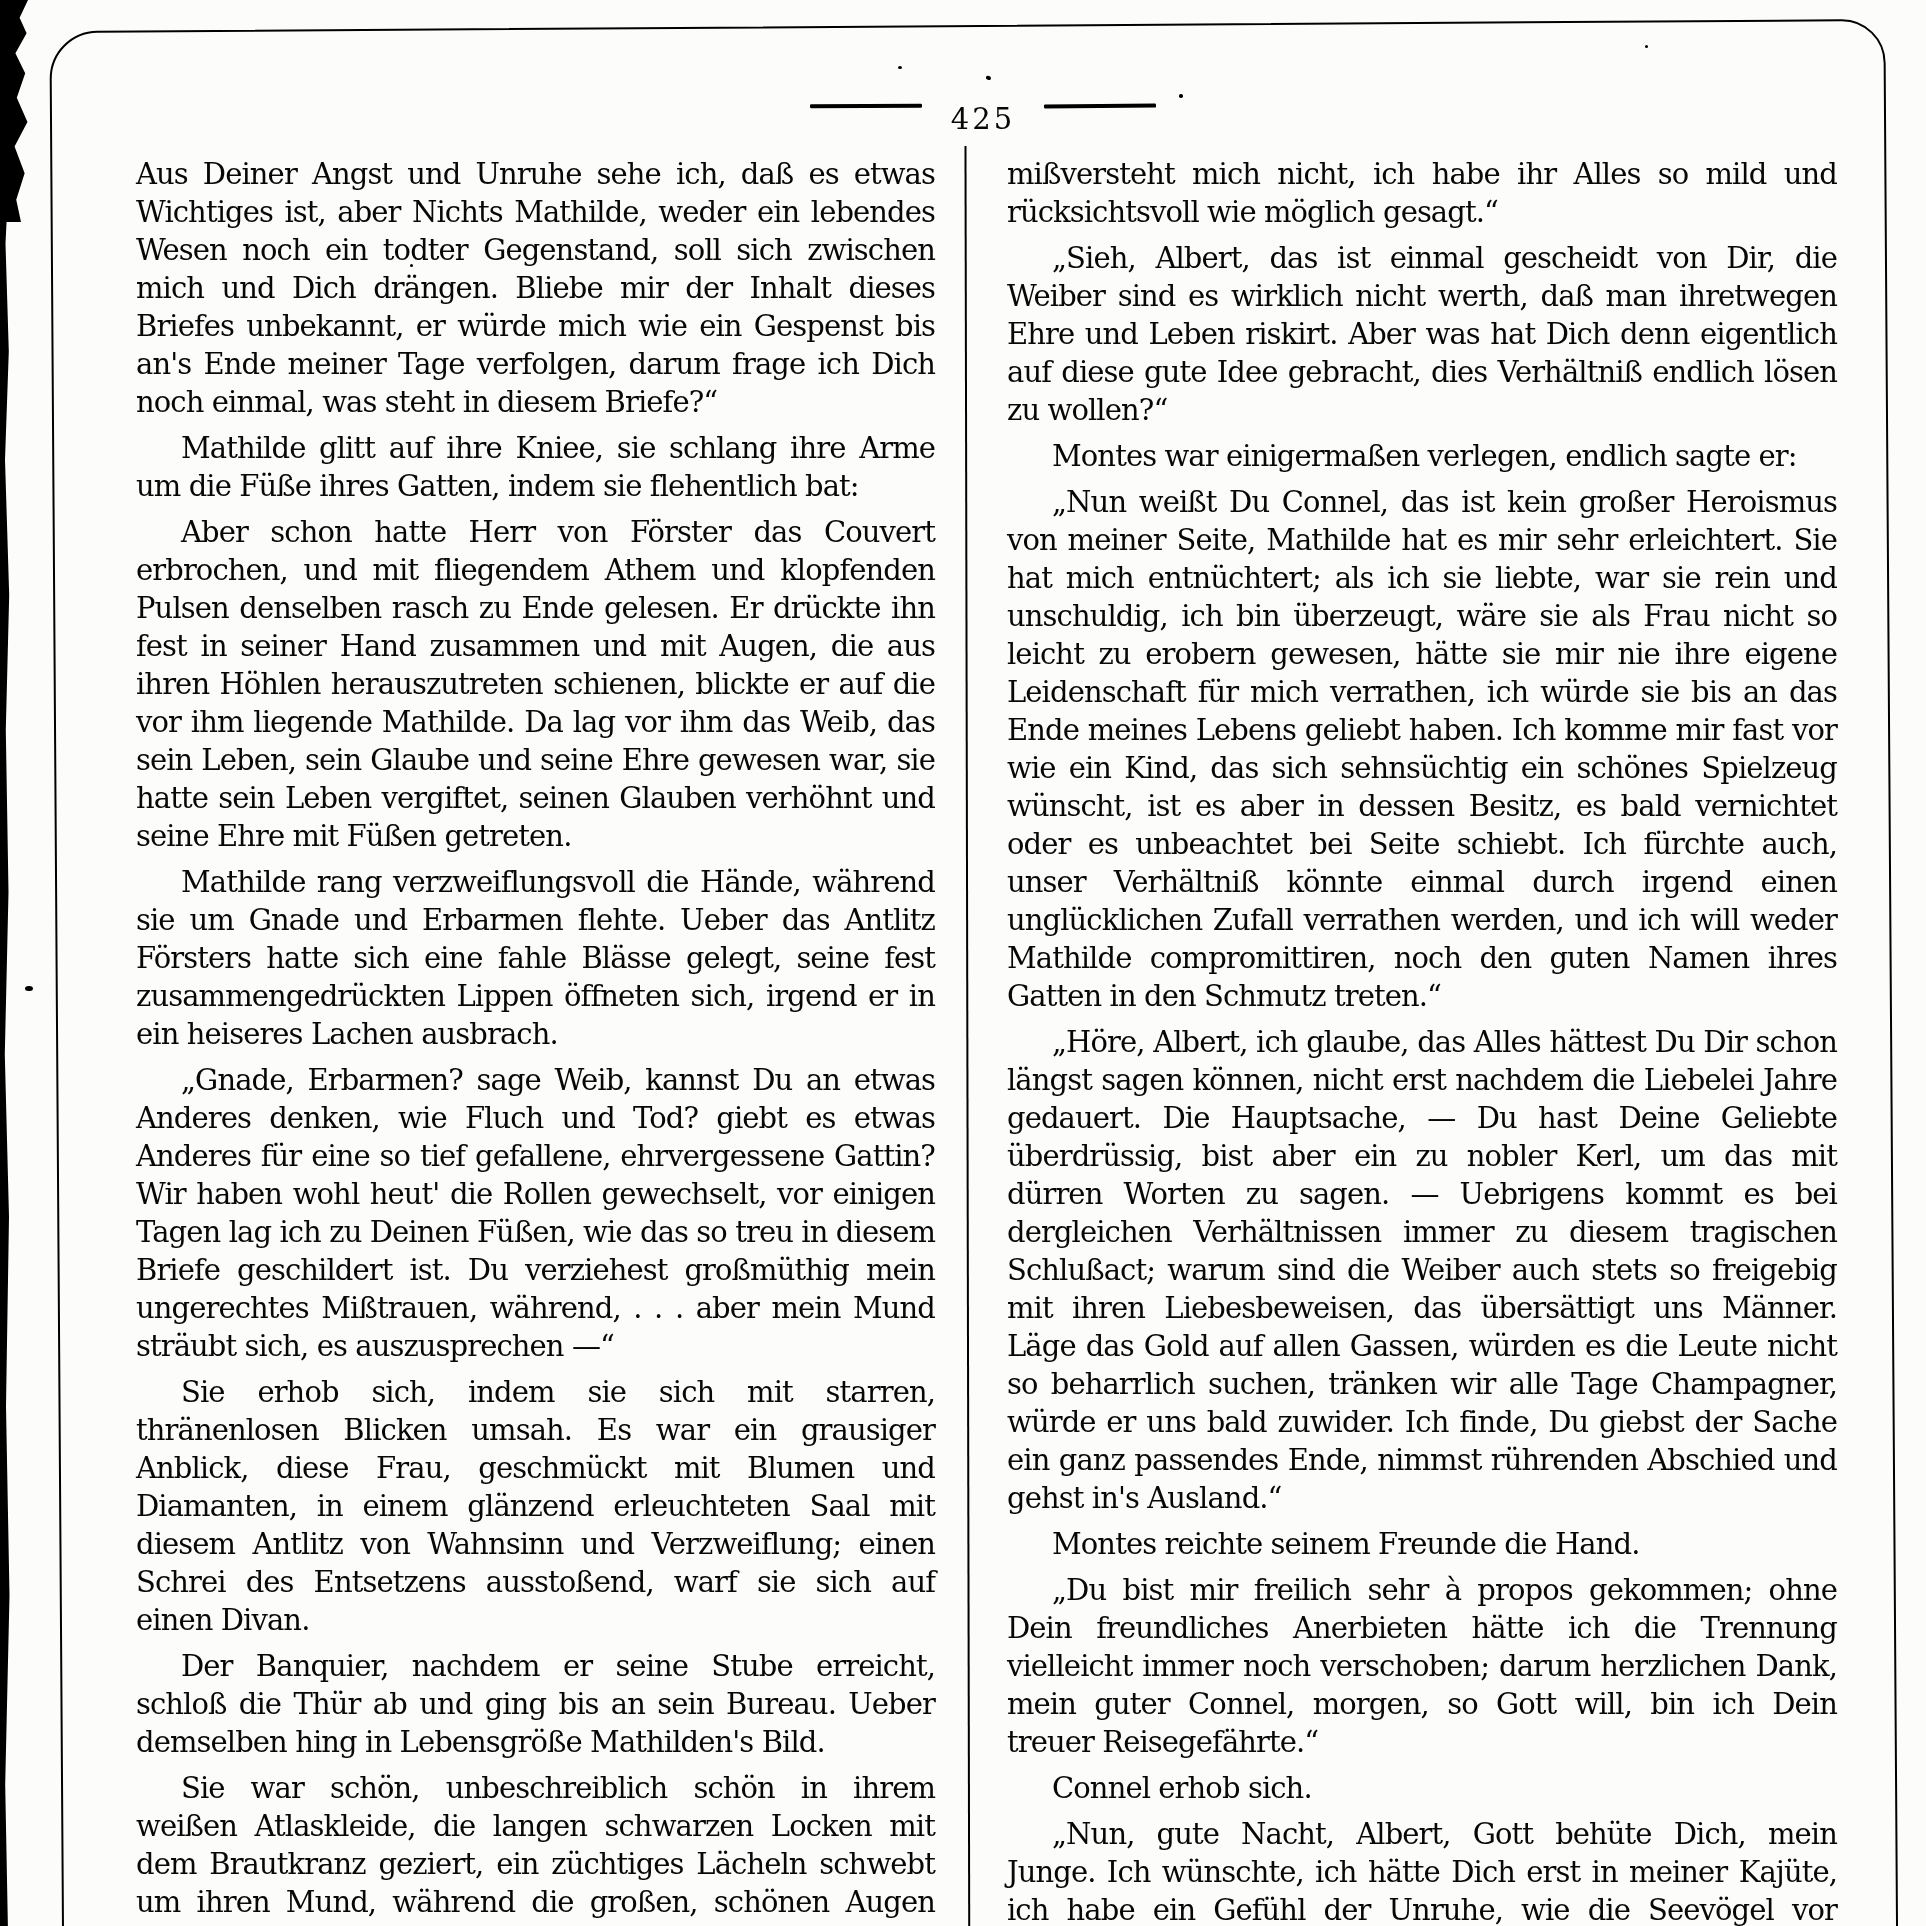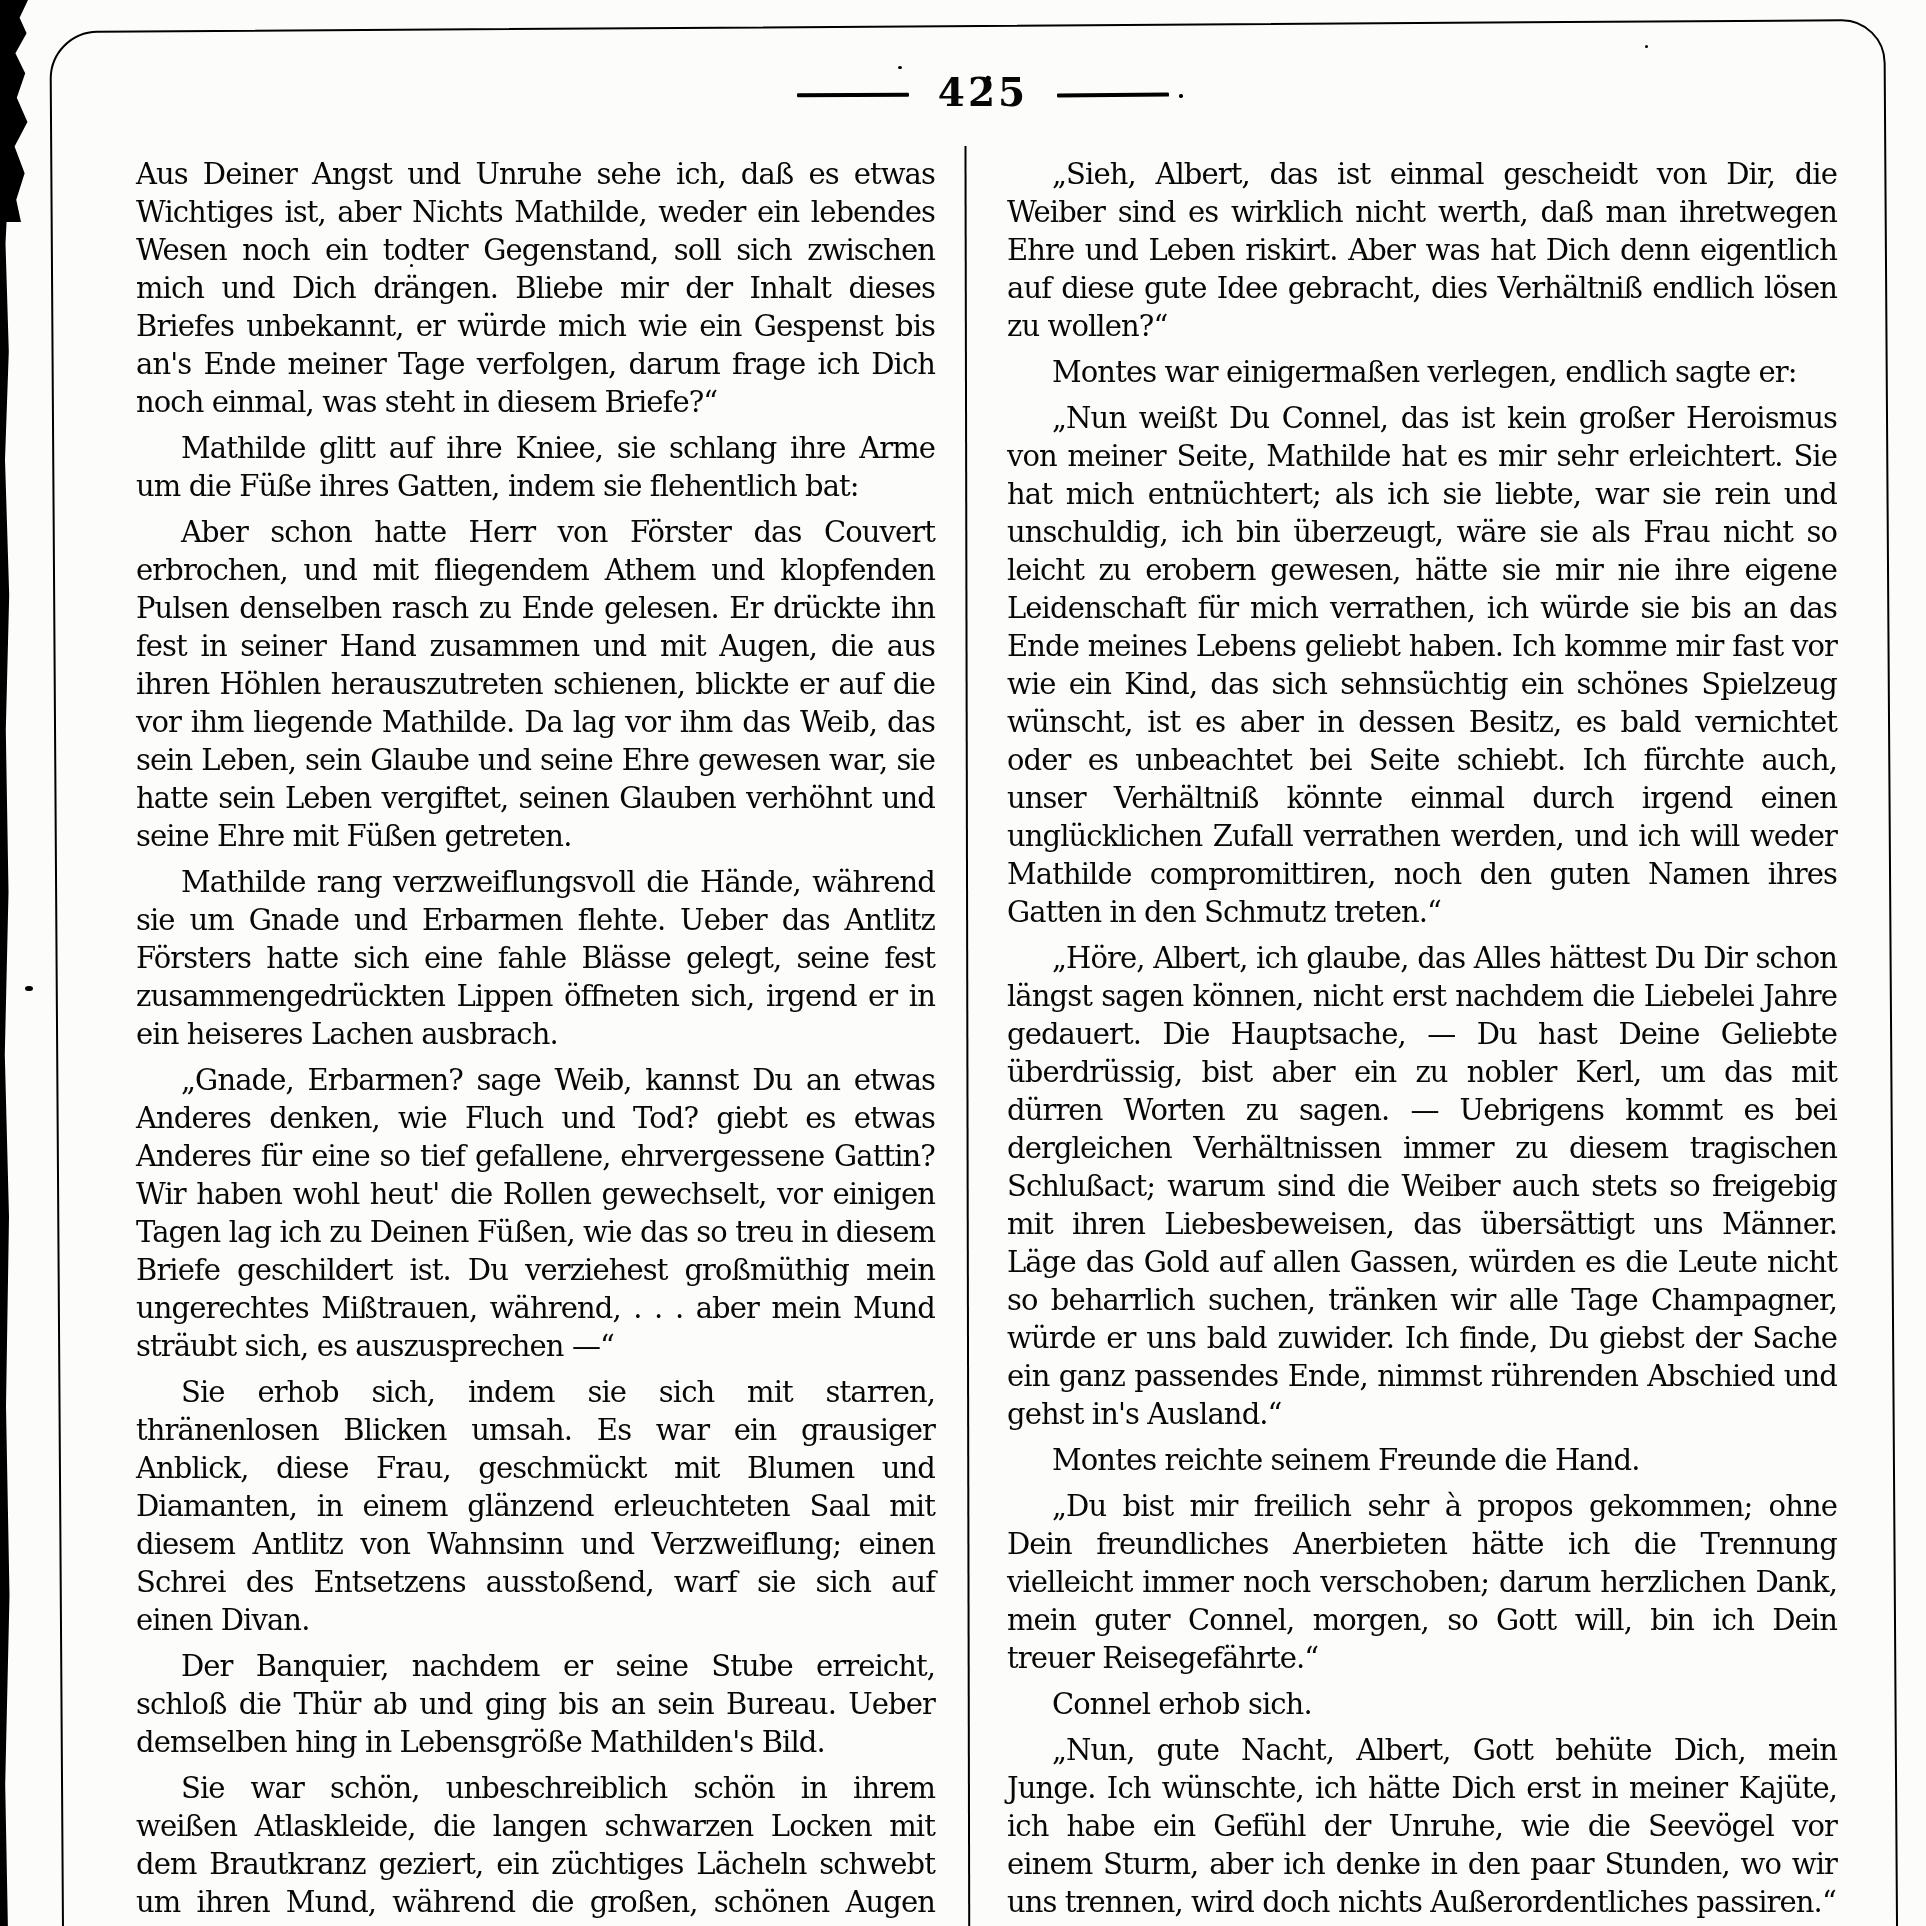--- a/index.html
+++ b/index.html
@@ -19,21 +19,21 @@
   
   .frame{
     position:absolute;left:58px;top:25.4px;width:1832px;height:2593px;
     border:2.7px solid #000;
     border-radius:48px 44px 67px 10.8px;
     transform:rotate(-0.38deg);
     transform-origin:50% 50%;
   }
   
   .header{position:absolute;left:0;top:73px;width:1966px;display:flex;justify-content:center;align-items:center;gap:28.5px;}
-  .page-number{font-size:39px;font-weight:bold;letter-spacing:3.1px;line-height:1;padding-bottom:5.4px;}
+  .page-number{font-size:29px;font-weight:normal;letter-spacing:3.1px;line-height:1;padding-bottom:5.4px;margin-top:32px;}
   .rule{width:112px;height:4.2px;background:#000;border-radius:1.2px;}
   .rule.left{transform:rotate(-0.3deg);}
   .rule.right{transform:rotate(-0.4deg);}
   
   .column{
     position:absolute;top:147px;
     font-size:29px;line-height:38px;
     letter-spacing:-0.9px;
     text-align:justify;
     overflow:hidden;
@@ -75,20 +75,21 @@
       <p class="para ind">Mathilde rang verzweiflungsvoll die Hände, während sie um Gnade und Erbarmen flehte. Ueber das Antlitz Försters hatte sich eine fahle Blässe gelegt, seine fest zusammengedrückten Lippen öffneten sich, irgend er in ein heiseres Lachen ausbrach.</p>
       <p class="para ind">„Gnade, Erbarmen? sage Weib, kannst Du an etwas Anderes denken, wie Fluch und Tod? giebt es etwas Anderes für eine so tief gefallene, ehrvergessene Gattin? Wir haben wohl heut' die Rollen gewechselt, vor einigen Tagen lag ich zu Deinen Füßen, wie das so treu in diesem Briefe geschildert ist. Du verziehest großmüthig mein ungerechtes Mißtrauen, während, . . . aber mein Mund sträubt sich, es auszusprechen —“</p>
       <p class="para ind">Sie erhob sich, indem sie sich mit starren, thränenlosen Blicken umsah. Es war ein grausiger Anblick, diese Frau, geschmückt mit Blumen und Diamanten, in einem glänzend erleuchteten Saal mit diesem Antlitz von Wahnsinn und Verzweiflung; einen Schrei des Entsetzens ausstoßend, warf sie sich auf einen Divan.</p>
       <p class="para ind">Der Banquier, nachdem er seine Stube erreicht, schloß die Thür ab und ging bis an sein Bureau. Ueber demselben hing in Lebensgröße Mathilden's Bild.</p>
       <p class="para ind">Sie war schön, unbeschreiblich schön in ihrem weißen Atlaskleide, die langen schwarzen Locken mit dem Brautkranz geziert, ein züchtiges Lächeln schwebt um ihren Mund, während die großen, schönen Augen kühn den Beschauer anblicken.</p>
     </div>
 
   <div class="divider"></div>
 
   <div class="column col-right">
+      <p class="para">mißversteht mich nicht, ich habe ihr Alles so mild und rücksichtsvoll wie möglich gesagt.“</p>
       <p class="para ind">„Sieh, Albert, das ist einmal gescheidt von Dir, die Weiber sind es wirklich nicht werth, daß man ihretwegen Ehre und Leben riskirt. Aber was hat Dich denn eigentlich auf diese gute Idee gebracht, dies Verhältniß endlich lösen zu wollen?“</p>
       <p class="para ind">Montes war einigermaßen verlegen, endlich sagte er:</p>
       <p class="para ind">„Nun weißt Du Connel, das ist kein großer Heroismus von meiner Seite, Mathilde hat es mir sehr erleichtert. Sie hat mich entnüchtert; als ich sie liebte, war sie rein und unschuldig, ich bin überzeugt, wäre sie als Frau nicht so leicht zu erobern gewesen, hätte sie mir nie ihre eigene Leidenschaft für mich verrathen, ich würde sie bis an das Ende meines Lebens geliebt haben. Ich komme mir fast vor wie ein Kind, das sich sehnsüchtig ein schönes Spielzeug wünscht, ist es aber in dessen Besitz, es bald vernichtet oder es unbeachtet bei Seite schiebt. Ich fürchte auch, unser Verhältniß könnte einmal durch irgend einen unglücklichen Zufall verrathen werden, und ich will weder Mathilde compromittiren, noch den guten Namen ihres Gatten in den Schmutz treten.“</p>
       <p class="para ind">„Höre, Albert, ich glaube, das Alles hättest Du Dir schon längst sagen können, nicht erst nachdem die Liebelei Jahre gedauert. Die Hauptsache, — Du hast Deine Geliebte überdrüssig, bist aber ein zu nobler Kerl, um das mit dürren Worten zu sagen. — Uebrigens kommt es bei dergleichen Verhältnissen immer zu diesem tragischen Schlußact; warum sind die Weiber auch stets so freigebig mit ihren Liebesbeweisen, das übersättigt uns Männer. Läge das Gold auf allen Gassen, würden es die Leute nicht so beharrlich suchen, tränken wir alle Tage Champagner, würde er uns bald zuwider. Ich finde, Du giebst der Sache ein ganz passendes Ende, nimmst rührenden Abschied und gehst in's Ausland.“</p>
       <p class="para ind">Montes reichte seinem Freunde die Hand.</p>
       <p class="para ind">„Du bist mir freilich sehr à propos gekommen; ohne Dein freundliches Anerbieten hätte ich die Trennung vielleicht immer noch verschoben; darum herzlichen Dank, mein guter Connel, morgen, so Gott will, bin ich Dein treuer Reisegefährte.“</p>
       <p class="para ind">Connel erhob sich.</p>
       <p class="para ind">„Nun, gute Nacht, Albert, Gott behüte Dich, mein Junge. Ich wünschte, ich hätte Dich erst in meiner Kajüte, ich habe ein Gefühl der Unruhe, wie die Seevögel vor einem Sturm, aber ich denke in den paar Stunden, wo wir uns trennen, wird doch nichts Außerordentliches passiren.“</p>
     </div>
 

